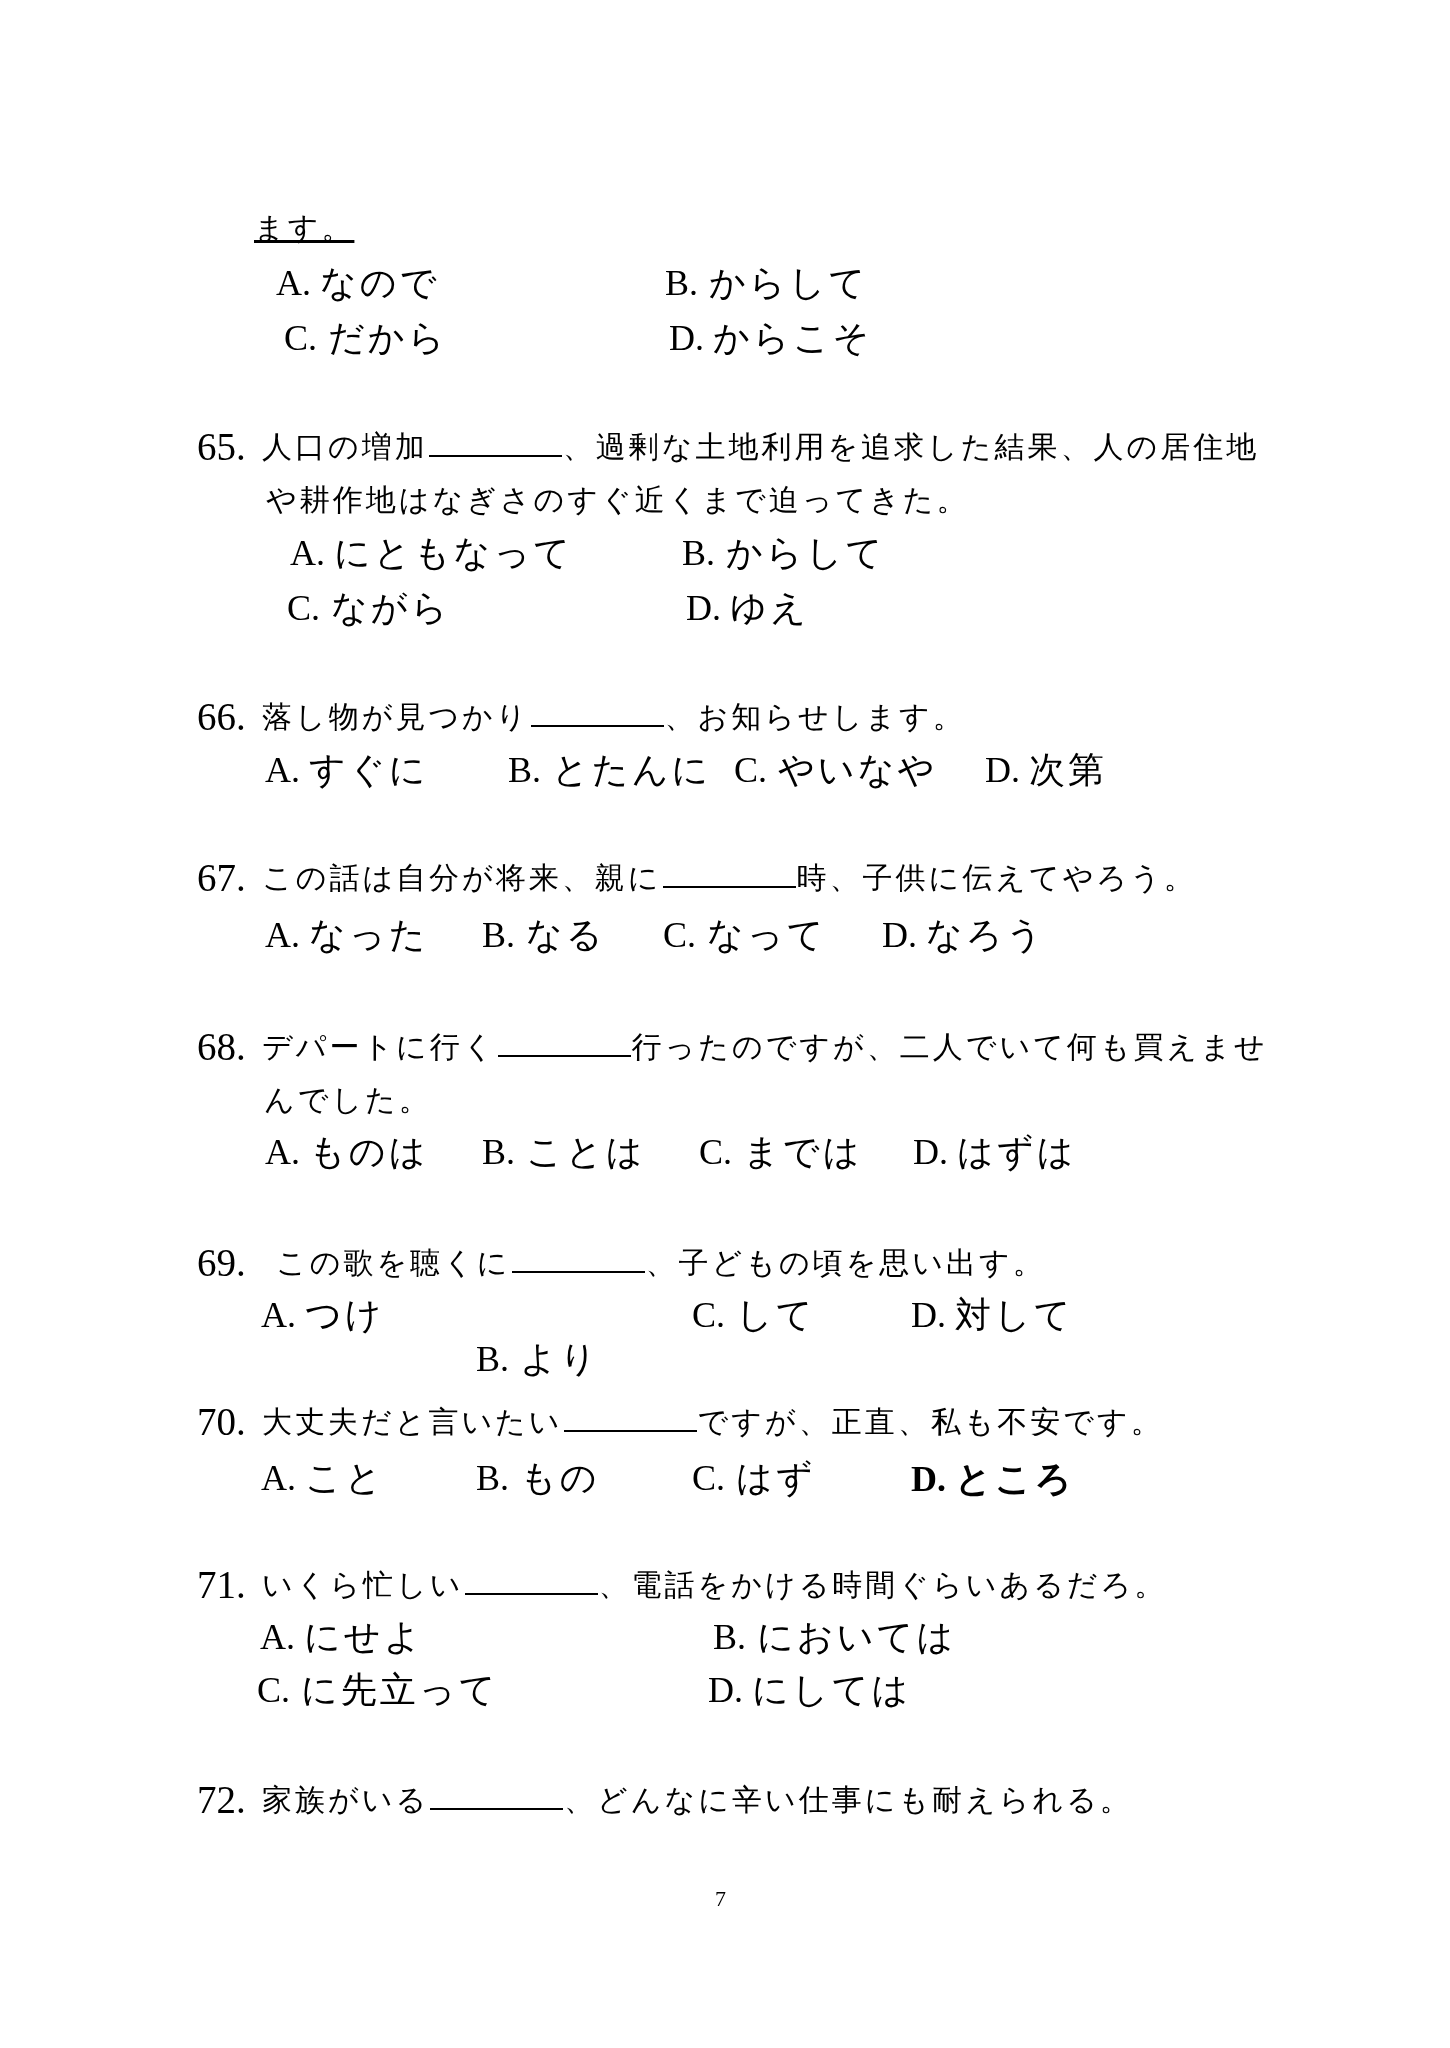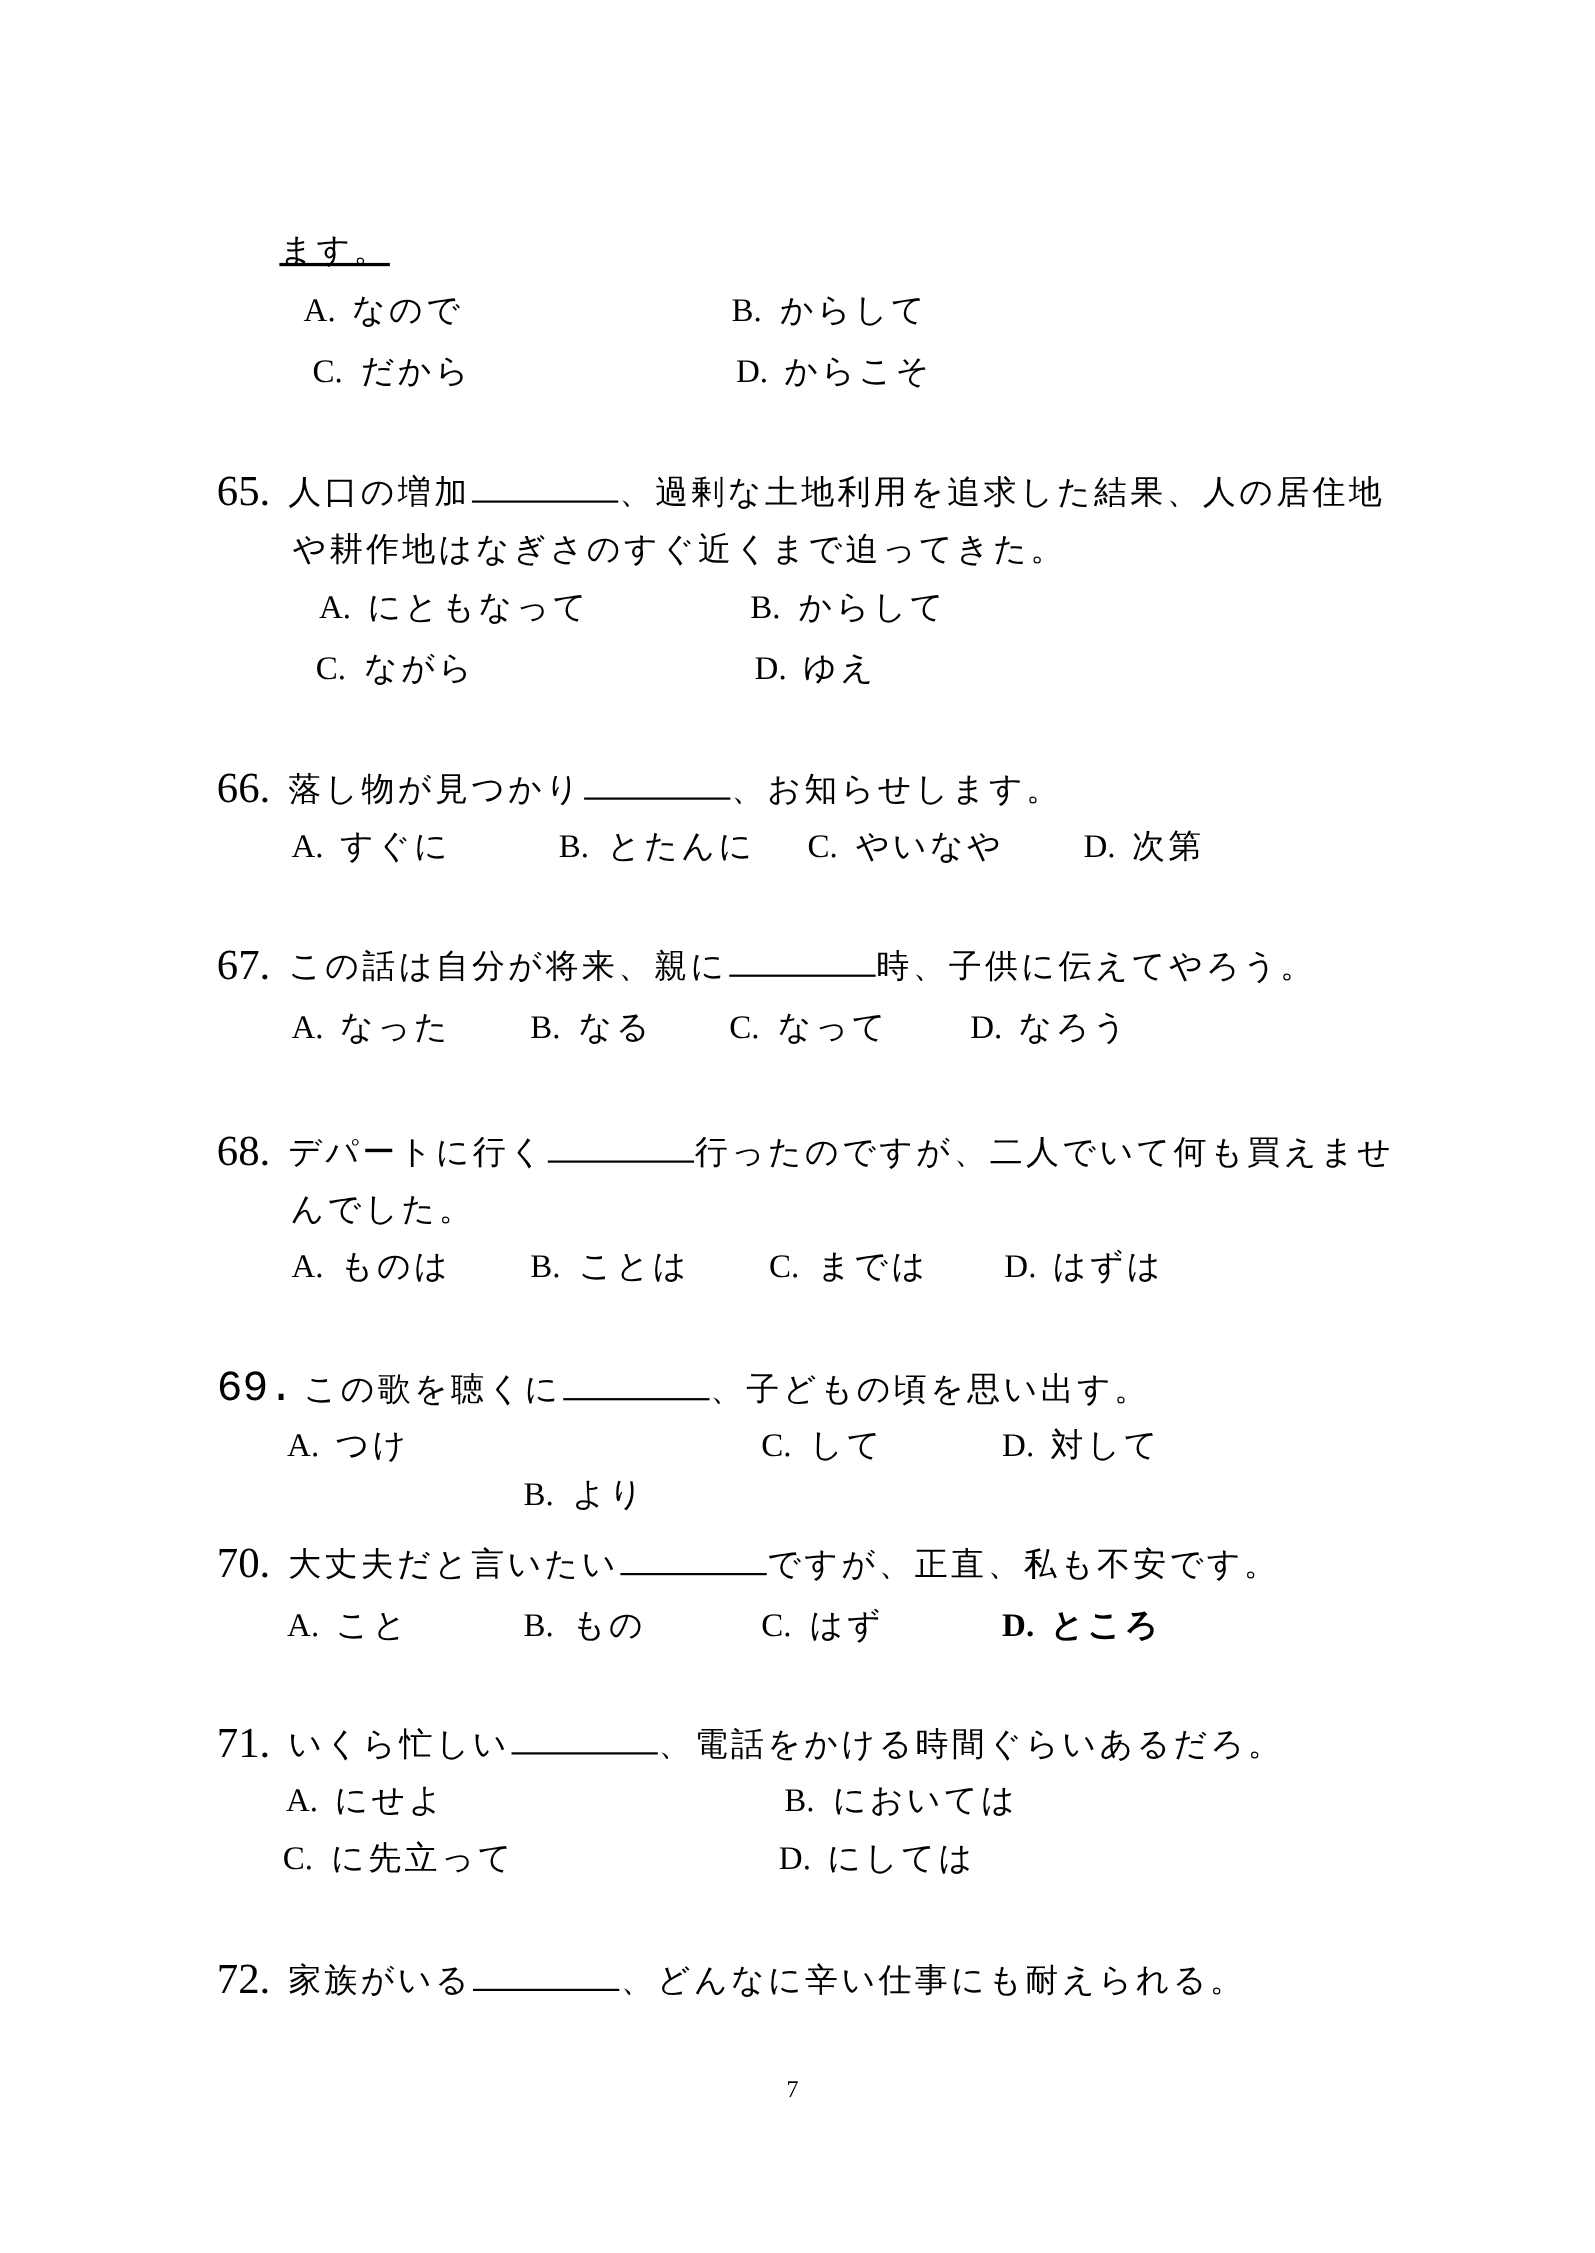--- a/index.html
+++ b/index.html
@@ -16,21 +16,21 @@
     position: absolute; height: 40px; line-height: 40px;
     font-size: 39px; font-family: "Liberation Serif", "DejaVu Serif", serif;
     white-space: nowrap;
   }
   .blank {
     display: inline-block; width: 133px; height: 28px;
     border-bottom: 2px solid #000; vertical-align: baseline;
     margin: 0 1px;
   }
   .opt {
-    position: absolute; height: 40px; line-height: 40px; font-size: 30px;
+    position: absolute; height: 40px; line-height: 40px; font-size: 36px;
     white-space: nowrap;
   }
   .opt .letter {
     font-family: "Liberation Serif", "DejaVu Serif", serif;
     display: inline-block; width: 44px;
   }
   .opt .text { letter-spacing: 3px; }
   .pagenum {
     position: absolute; left: 715px; top: 1885px; font-size: 22px;
     line-height: 28px; font-family: "Liberation Serif", serif;
@@ -68,21 +68,21 @@
 <div class="opt" style="left:882px; top:915px;"><span class="letter">D.</span><span class="text">なろう</span></div>
 
 <div class="qnum" style="left:197px; top:1027px;">68.</div>
 <div class="line" style="left:262px; top:1027px;"><span>デパートに行く</span><span class="blank"></span><span>行ったのですが、二人でいて何も買えませ</span></div>
 <div class="line" style="left:264px; top:1080px;">んでした。</div>
 <div class="opt" style="left:265px; top:1132px;"><span class="letter">A.</span><span class="text">ものは</span></div>
 <div class="opt" style="left:482px; top:1132px;"><span class="letter">B.</span><span class="text">ことは</span></div>
 <div class="opt" style="left:699px; top:1132px;"><span class="letter">C.</span><span class="text">までは</span></div>
 <div class="opt" style="left:913px; top:1132px;"><span class="letter">D.</span><span class="text">はずは</span></div>
 
-<div class="qnum" style="left:197px; top:1243px;font-family:Liberation Mono, monospace;">69.</div>
+<div class="qnum" style="left:197px; top:1243px;">69.</div>
 <div class="line" style="left:276px; top:1243px;"><span>この歌を聴くに</span><span class="blank"></span><span>、子どもの頃を思い出す。</span></div>
 <div class="opt" style="left:261px; top:1295px;"><span class="letter">A.</span><span class="text">つけ</span></div>
 <div class="opt" style="left:476px; top:1295px;margin-top:44px;"><span class="letter">B.</span><span class="text">より</span></div>
 <div class="opt" style="left:692px; top:1295px;"><span class="letter">C.</span><span class="text">して</span></div>
 <div class="opt" style="left:911px; top:1295px;"><span class="letter">D.</span><span class="text">対して</span></div>
 
 <div class="qnum" style="left:197px; top:1402px;">70.</div>
 <div class="line" style="left:262px; top:1402px;"><span>大丈夫だと言いたい</span><span class="blank"></span><span>ですが、正直、私も不安です。</span></div>
 <div class="opt" style="left:261px; top:1458px;"><span class="letter">A.</span><span class="text">こと</span></div>
 <div class="opt" style="left:476px; top:1458px;"><span class="letter">B.</span><span class="text">もの</span></div>

